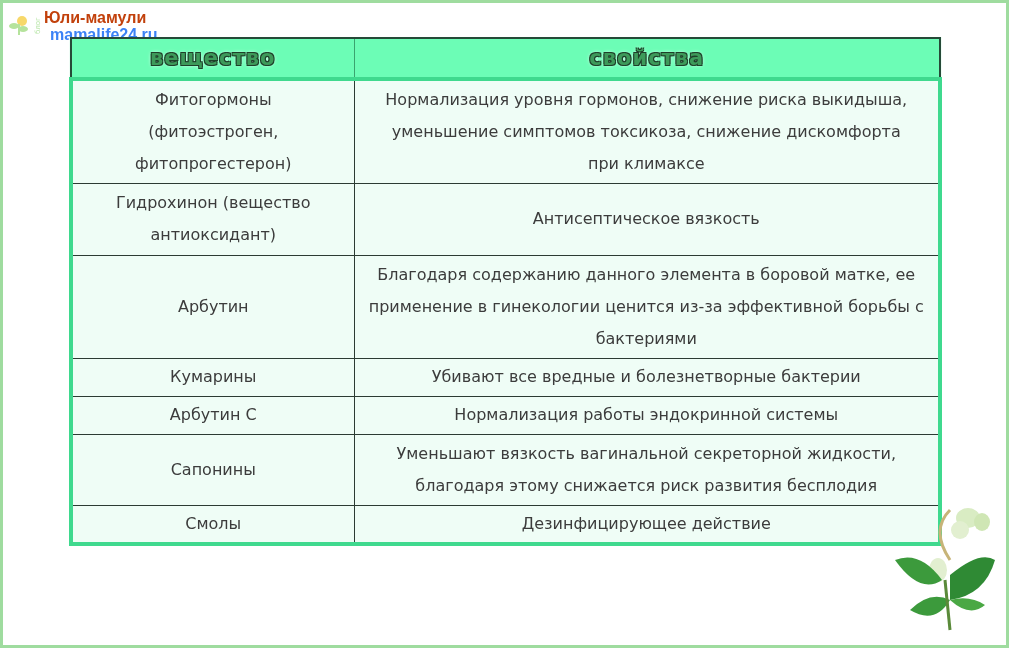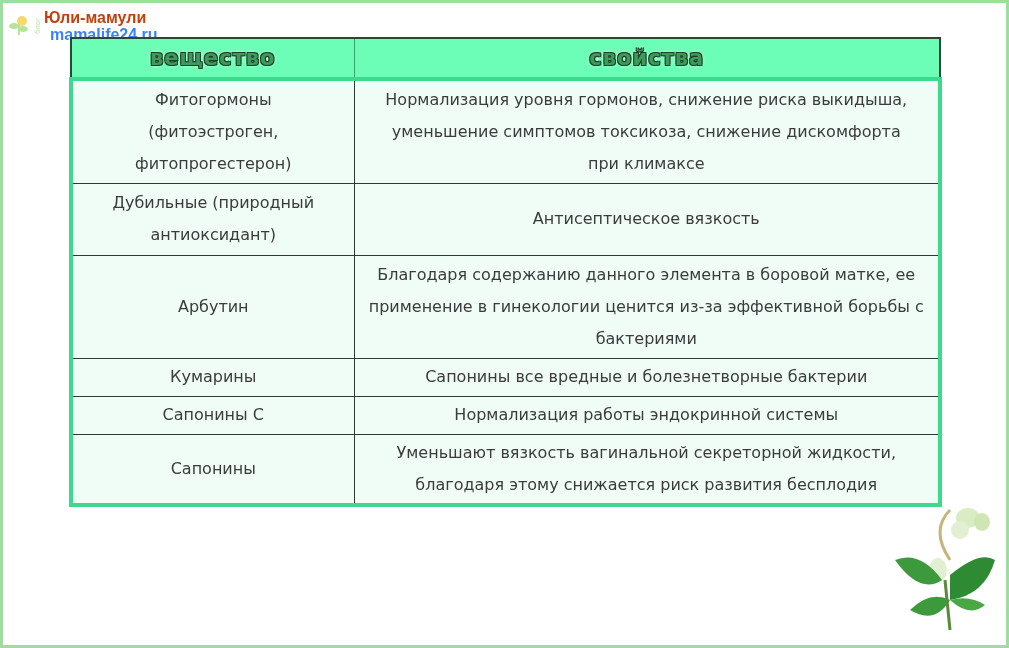--- a/index.html
+++ b/index.html
@@ -79,38 +79,42 @@
       <th>вещество</th>
       <th>свойства</th>
     </tr>
   </thead>
   <tbody>
     <tr style="height:104px">
       <td style="padding:0 40px">Фитогормоны (фитоэстроген, фитопрогестерон)</td>
       <td style="padding:0 30px">Нормализация уровня гормонов, снижение риска выкидыша, уменьшение симптомов токсикоза, снижение дискомфорта при климаксе</td>
     </tr>
     <tr style="height:72px">
-      <td style="padding:0 20px">Дубильные (природный антиоксидант)</td>
+      <td style="padding:0 20px">Гидрохинон (вещество антиоксидант)</td>
       <td>Антисептическое вязкость</td>
     </tr>
     <tr style="height:103px">
       <td>Арбутин</td>
       <td>Благодаря содержанию данного элемента в боровой матке, ее применение в гинекологии ценится из-за эффективной борьбы с бактериями</td>
     </tr>
     <tr style="height:38px">
       <td>Кумарины</td>
-      <td>Сапонины все вредные и болезнетворные бактерии</td>
+      <td>Убивают все вредные и болезнетворные бактерии</td>
     </tr>
     <tr style="height:38px">
-      <td>Сапонины С</td>
+      <td>Арбутин С</td>
       <td>Нормализация работы эндокринной системы</td>
     </tr>
     <tr style="height:71px">
       <td>Сапонины</td>
       <td>Уменьшают вязкость вагинальной секреторной жидкости, благодаря этому снижается риск развития бесплодия</td>
+    </tr>
+    <tr style="height:39px">
+      <td>Смолы</td>
+      <td>Дезинфицирующее действие</td>
     </tr>
   </tbody>
 </table>
 
 <svg class="plant" viewBox="0 0 110 135">
   <path d="M60 60 Q40 30 60 10" stroke="#c7b478" stroke-width="3" fill="none"></path>
   <ellipse cx="78" cy="18" rx="12" ry="10" fill="#d9ecc3"></ellipse>
   <ellipse cx="92" cy="22" rx="8" ry="9" fill="#cfe6b4"></ellipse>
   <ellipse cx="70" cy="30" rx="9" ry="9" fill="#e2efd0"></ellipse>
   <ellipse cx="48" cy="70" rx="9" ry="12" fill="#e2efd0"></ellipse>

